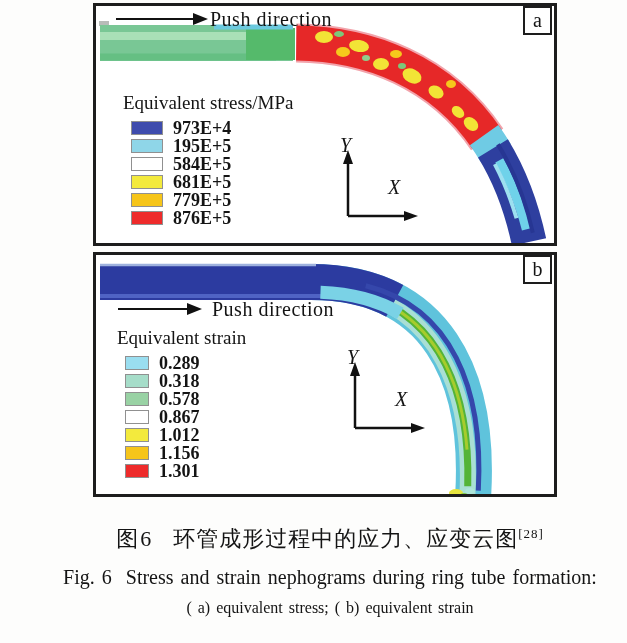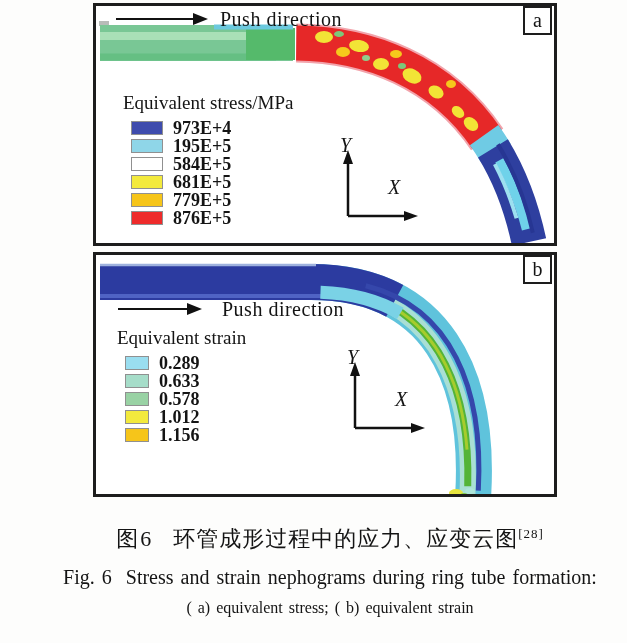--- a/index.html
+++ b/index.html
@@ -9,21 +9,21 @@
     overflow:hidden;
   }
   .panel{
     position:absolute;left:93px;width:464px;border:3px solid #1d1d1d;
     background:#fff;box-sizing:border-box;overflow:hidden;
   }
   #panel-a{top:3px;height:243px;}
   #panel-b{top:252px;height:245px;}
   .tube-svg{position:absolute;left:0;top:0;width:100%;height:100%;}
 
-  .push{position:absolute;display:flex;align-items:center;gap:11px;height:24px;justify-content:center;}
+  .push{position:absolute;display:flex;align-items:center;gap:1px;height:24px;justify-content:center;}
   #panel-a .push{left:18px;top:1px;}
   #panel-b .push{left:20px;top:42px;}
   .push-label{font-size:20px;letter-spacing:0.5px;white-space:nowrap;}
 
   .legend{position:absolute;}
   #panel-a .legend{left:27px;top:66px;}
   #panel-b .legend{left:21px;top:52px;}
   .legend-title{font-size:19px;line-height:25px;margin-bottom:4px;white-space:nowrap;margin-top:18px;}
   .legend-row{display:flex;align-items:center;height:18px;}
   .swatch{width:32px;height:14px;border:1px solid #909090;margin-left:8px;box-sizing:border-box;}
@@ -187,33 +187,41 @@
     </div>
 
     <div class="legend">
       <div class="legend-title">Equivalent strain</div>
       <div class="legend-row">
         <span class="swatch" style="background-color: rgb(154, 222, 240);"></span>
         <span class="legend-label">0.289</span>
       </div>
       <div class="legend-row">
         <span class="swatch" style="background-color: rgb(166, 221, 201);"></span>
-        <span class="legend-label">0.633</span>
+        <span class="legend-label">0.318</span>
       </div>
       <div class="legend-row">
         <span class="swatch" style="background-color: rgb(153, 210, 164);"></span>
         <span class="legend-label">0.578</span>
       </div>
       <div class="legend-row">
+        <span class="swatch" style="background-color: rgb(255, 255, 255);"></span>
+        <span class="legend-label">0.867</span>
+      </div>
+      <div class="legend-row">
         <span class="swatch" style="background-color: rgb(243, 234, 61);"></span>
         <span class="legend-label">1.012</span>
       </div>
       <div class="legend-row">
         <span class="swatch" style="background-color: rgb(246, 197, 26);"></span>
         <span class="legend-label">1.156</span>
+      </div>
+      <div class="legend-row">
+        <span class="swatch" style="background-color: rgb(238, 43, 43);"></span>
+        <span class="legend-label">1.301</span>
       </div>
     </div>
 
     <div class="axes">
       <svg width="100" height="88">
         <line x1="22" y1="78" x2="22" y2="24" stroke="#111" stroke-width="2.5"></line>
         <polygon points="22,12 17,26 27,26" fill="#111"></polygon>
         <line x1="22" y1="78" x2="78" y2="78" stroke="#111" stroke-width="2.5"></line>
         <polygon points="92,78 78,73 78,83" fill="#111"></polygon>
       </svg>

